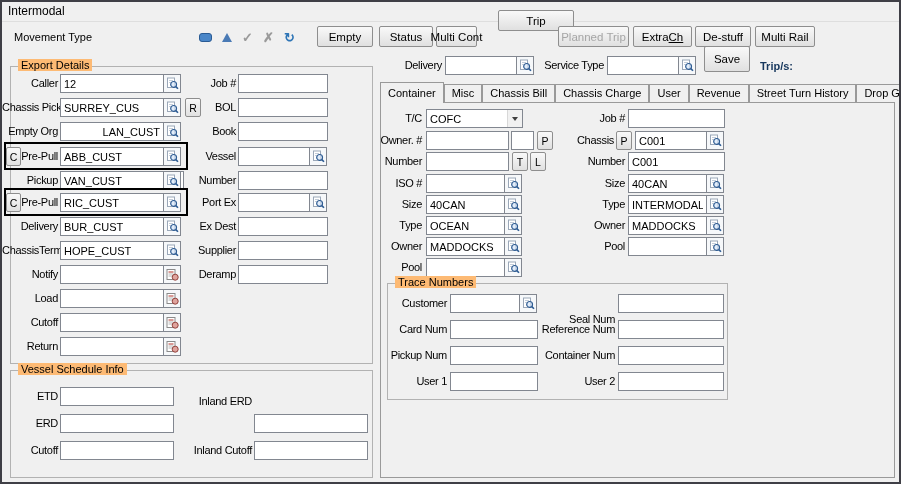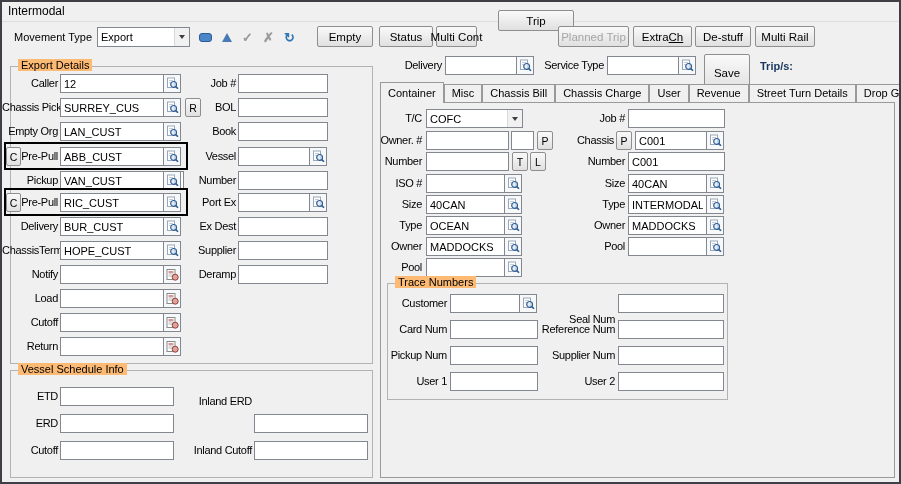--- a/index.html
+++ b/index.html
@@ -34,26 +34,20 @@
   .glyph{font-size:13px;line-height:1;font-weight:bold}
 </style>
 </head>
 <body>
 
 <div class="win">
   <div class="title">Intermodal</div>
   <div class="titleline"></div>
 
   <span class="tlabel" style="left:12px;top:25px">Movement Type</span>
-  <div class="combo" style="left:95px;top:25px;width:93px">
-    <span class="cv">Export</span>
-    <span class="arr">
-        <span class="tri"></span>
-      </span>
-  </div>
   <button class="iconbtn" style="left:194px">
       <span class="ic-card"></span>
     </button>
   <button class="iconbtn" style="left:215px">
       <span class="ic-up"></span>
     </button>
   <button class="iconbtn" style="left:236px">
       <span class="glyph" style="color:#9a9a9a">✓</span>
     </button>
   <button class="iconbtn" style="left:257px">
@@ -97,21 +91,21 @@
         <rect x="1.5" y="1" width="7" height="9.5" fill="#fff" stroke="#9aa7b8"></rect>
         <line x1="3" y1="3.5" x2="7" y2="3.5" stroke="#c3cdd9"></line>
         <line x1="3" y1="5.5" x2="6.5" y2="5.5" stroke="#c3cdd9"></line>
         <circle cx="7.6" cy="7.4" r="2.9" fill="#d8e7f8" fill-opacity="0.75" stroke="#2d5b92" stroke-width="1.2"></circle>
         <line x1="9.8" y1="9.6" x2="12" y2="11.8" stroke="#2d5b92" stroke-width="1.6"></line>
       </svg>
     </button>
   <button class="sq" style="left:183px;top:96px">R</button>
 
   <span class="lbl" style="left:0;top:120px;width:56px">Empty Org</span>
-  <input class="in" style="left: 58px; top: 120px; width: 104px;" value="LAN_CUST">
+  <input class="in" style="left: 58px; top: 120px; width: 104px; text-align: right;" value="LAN_CUST">
   <button class="lkp" style="left:161px;top:120px">
       <svg width="13" height="13" viewBox="0 0 13 13">
         <rect x="1.5" y="1" width="7" height="9.5" fill="#fff" stroke="#9aa7b8"></rect>
         <line x1="3" y1="3.5" x2="7" y2="3.5" stroke="#c3cdd9"></line>
         <line x1="3" y1="5.5" x2="6.5" y2="5.5" stroke="#c3cdd9"></line>
         <circle cx="7.6" cy="7.4" r="2.9" fill="#d8e7f8" fill-opacity="0.75" stroke="#2d5b92" stroke-width="1.2"></circle>
         <line x1="9.8" y1="9.6" x2="12" y2="11.8" stroke="#2d5b92" stroke-width="1.6"></line>
       </svg>
     </button>
 
@@ -292,32 +286,32 @@
   <input class="in" style="left: 605px; top: 54px; width: 72px;">
   <button class="lkp" style="left:676px;top:54px">
       <svg width="13" height="13" viewBox="0 0 13 13">
         <rect x="1.5" y="1" width="7" height="9.5" fill="#fff" stroke="#9aa7b8"></rect>
         <line x1="3" y1="3.5" x2="7" y2="3.5" stroke="#c3cdd9"></line>
         <line x1="3" y1="5.5" x2="6.5" y2="5.5" stroke="#c3cdd9"></line>
         <circle cx="7.6" cy="7.4" r="2.9" fill="#d8e7f8" fill-opacity="0.75" stroke="#2d5b92" stroke-width="1.2"></circle>
         <line x1="9.8" y1="9.6" x2="12" y2="11.8" stroke="#2d5b92" stroke-width="1.6"></line>
       </svg>
     </button>
-  <button class="btn" style="left:702px;top:52px;width:46px;height:38px">Save</button>
+  <button class="btn" style="left:702px;top:44px;width:46px;height:26px">Save</button>
   <span class="tlabel navy" style="left:758px;top:54px">Trip/s:</span>
 
   <div class="panel"></div>
   <div class="tabs">
     <div class="tab active">Container</div>
     <div class="tab">Misc</div>
     <div class="tab">Chassis Bill</div>
     <div class="tab">Chassis Charge</div>
     <div class="tab">User</div>
     <div class="tab">Revenue</div>
-    <div class="tab">Street Turn Details</div>
+    <div class="tab">Street Turn History</div>
     <div class="tab">Drop Grid</div>
   </div>
 
   <span class="lbl" style="left:378px;top:107px;width:42px">T/C</span>
   <div class="combo" style="left:424px;top:107px;width:97px;height:19px">
     <span class="cv">COFC</span>
     <span class="arr">
         <span class="tri"></span>
       </span>
   </div>
@@ -476,20 +470,20 @@
   <span class="lbl" style="left:535px;top:308px;width:78px">Seal Num</span>
   <input class="in" style="left: 616px; top: 292px; width: 106px;">
 
   <span class="lbl" style="left:388px;top:318px;width:57px">Card Num</span>
   <input class="in" style="left: 448px; top: 318px; width: 88px;">
   <span class="lbl" style="left:535px;top:318px;width:78px">Reference Num</span>
   <input class="in" style="left: 616px; top: 318px; width: 106px;">
 
   <span class="lbl" style="left:388px;top:344px;width:57px">Pickup Num</span>
   <input class="in" style="left: 448px; top: 344px; width: 88px;">
-  <span class="lbl" style="left:535px;top:344px;width:78px">Supplier Num</span>
+  <span class="lbl" style="left:535px;top:344px;width:78px">Container Num</span>
   <input class="in" style="left: 616px; top: 344px; width: 106px;">
 
   <span class="lbl" style="left:388px;top:370px;width:57px">User 1</span>
   <input class="in" style="left: 448px; top: 370px; width: 88px;">
   <span class="lbl" style="left:535px;top:370px;width:78px">User 2</span>
   <input class="in" style="left: 616px; top: 370px; width: 106px;">
 </div>
 
 </body></html>

